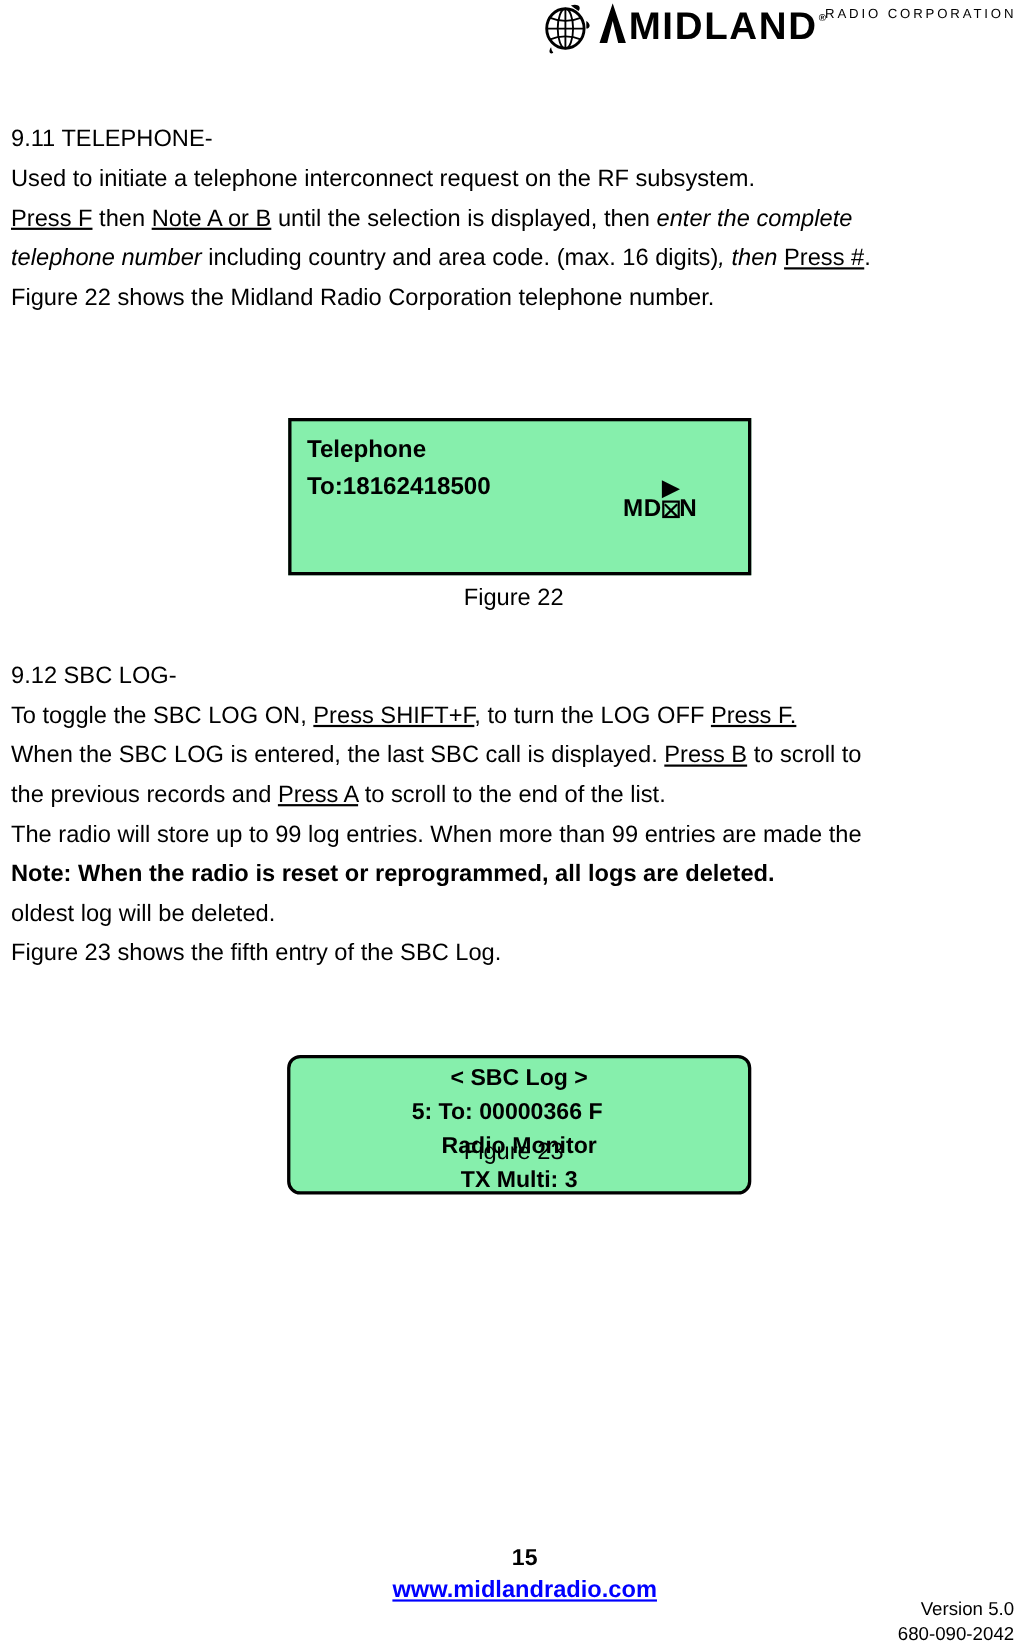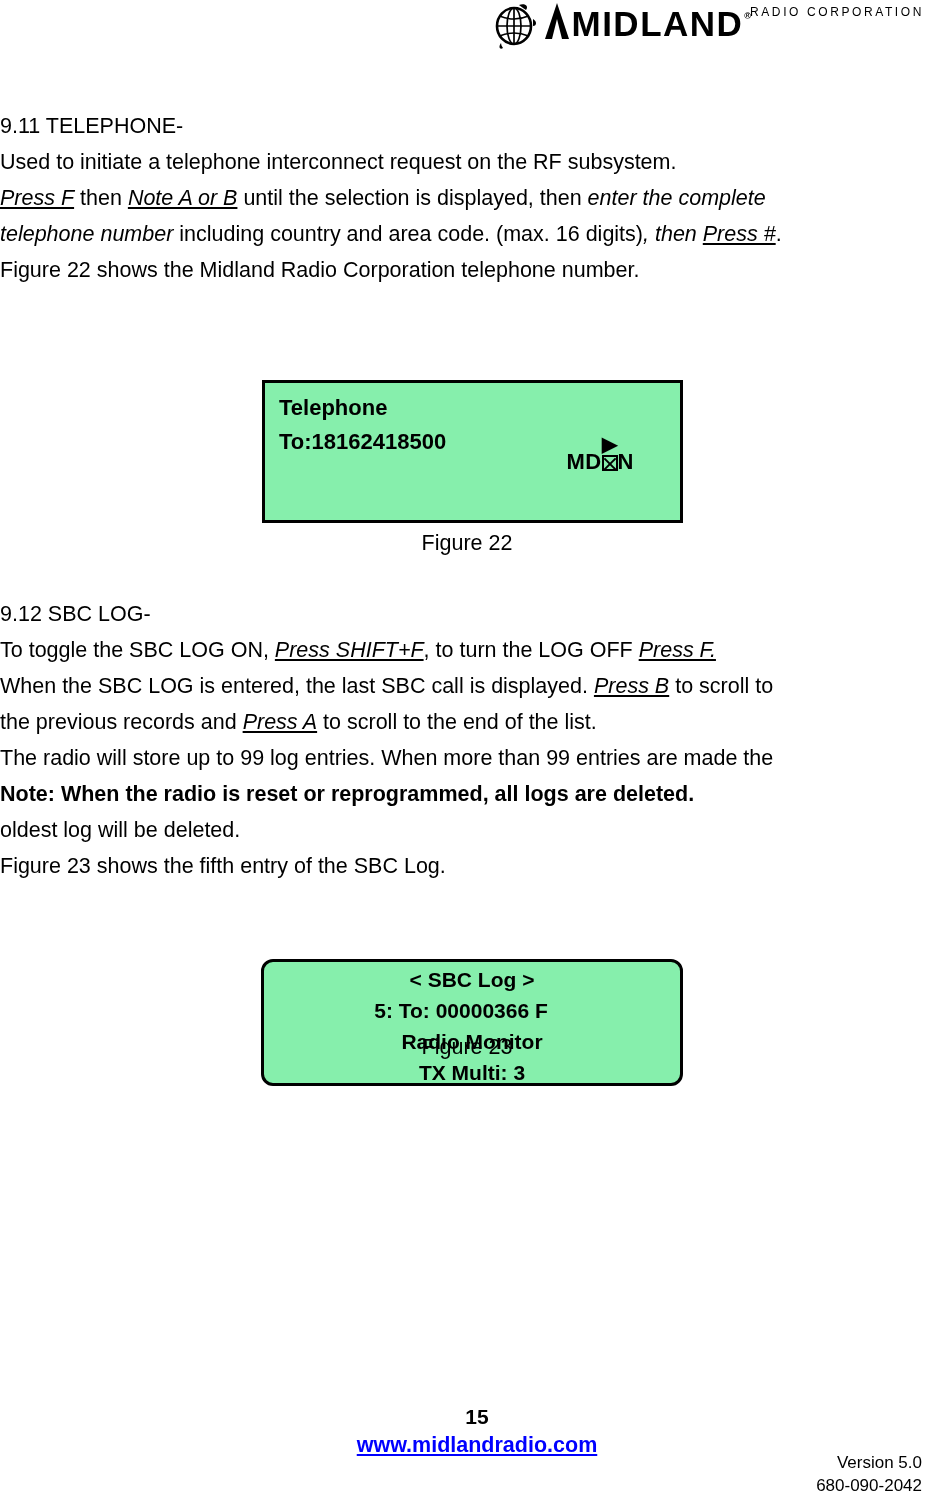--- a/index.html
+++ b/index.html
@@ -84,25 +84,25 @@
   #content {
     position: absolute;
     left: 0;
     top: 108px;
     width: 934px;
   }
   .para {
     font-size: 21.5px;
     line-height: 36px;
     margin: 0;
-    padding: 0 4px 0 0;
+    padding: 0 4px 0 10px;
     white-space: normal;
   }
   .it { font-style: italic; }
-  .itul { font-style: italic; text-decoration: underline; margin-top: 20px; }
+  .itul { text-decoration: underline; margin-top: 20px; }
   .bold { font-weight: bold; }
   .lcd-box {
     border: 3px solid #000;
     background: #86efac;
     box-sizing: border-box;
     font-weight: bold;
   }
   #fig22-box {
     position: absolute;
     left: 262px;

